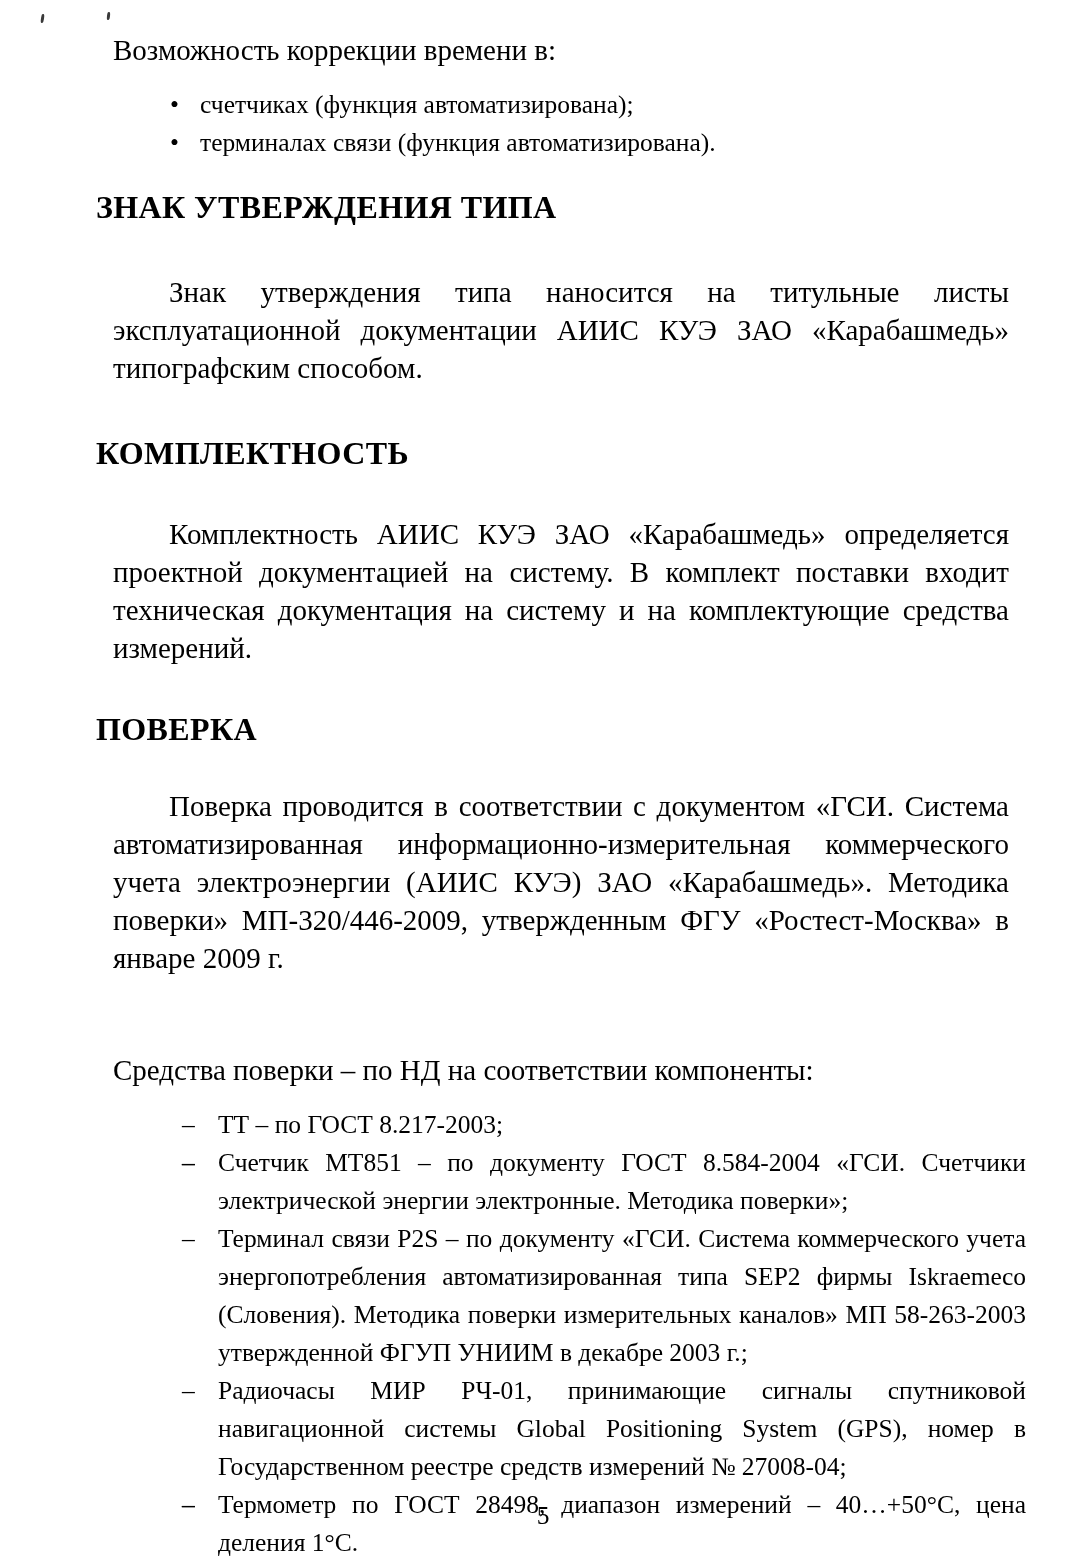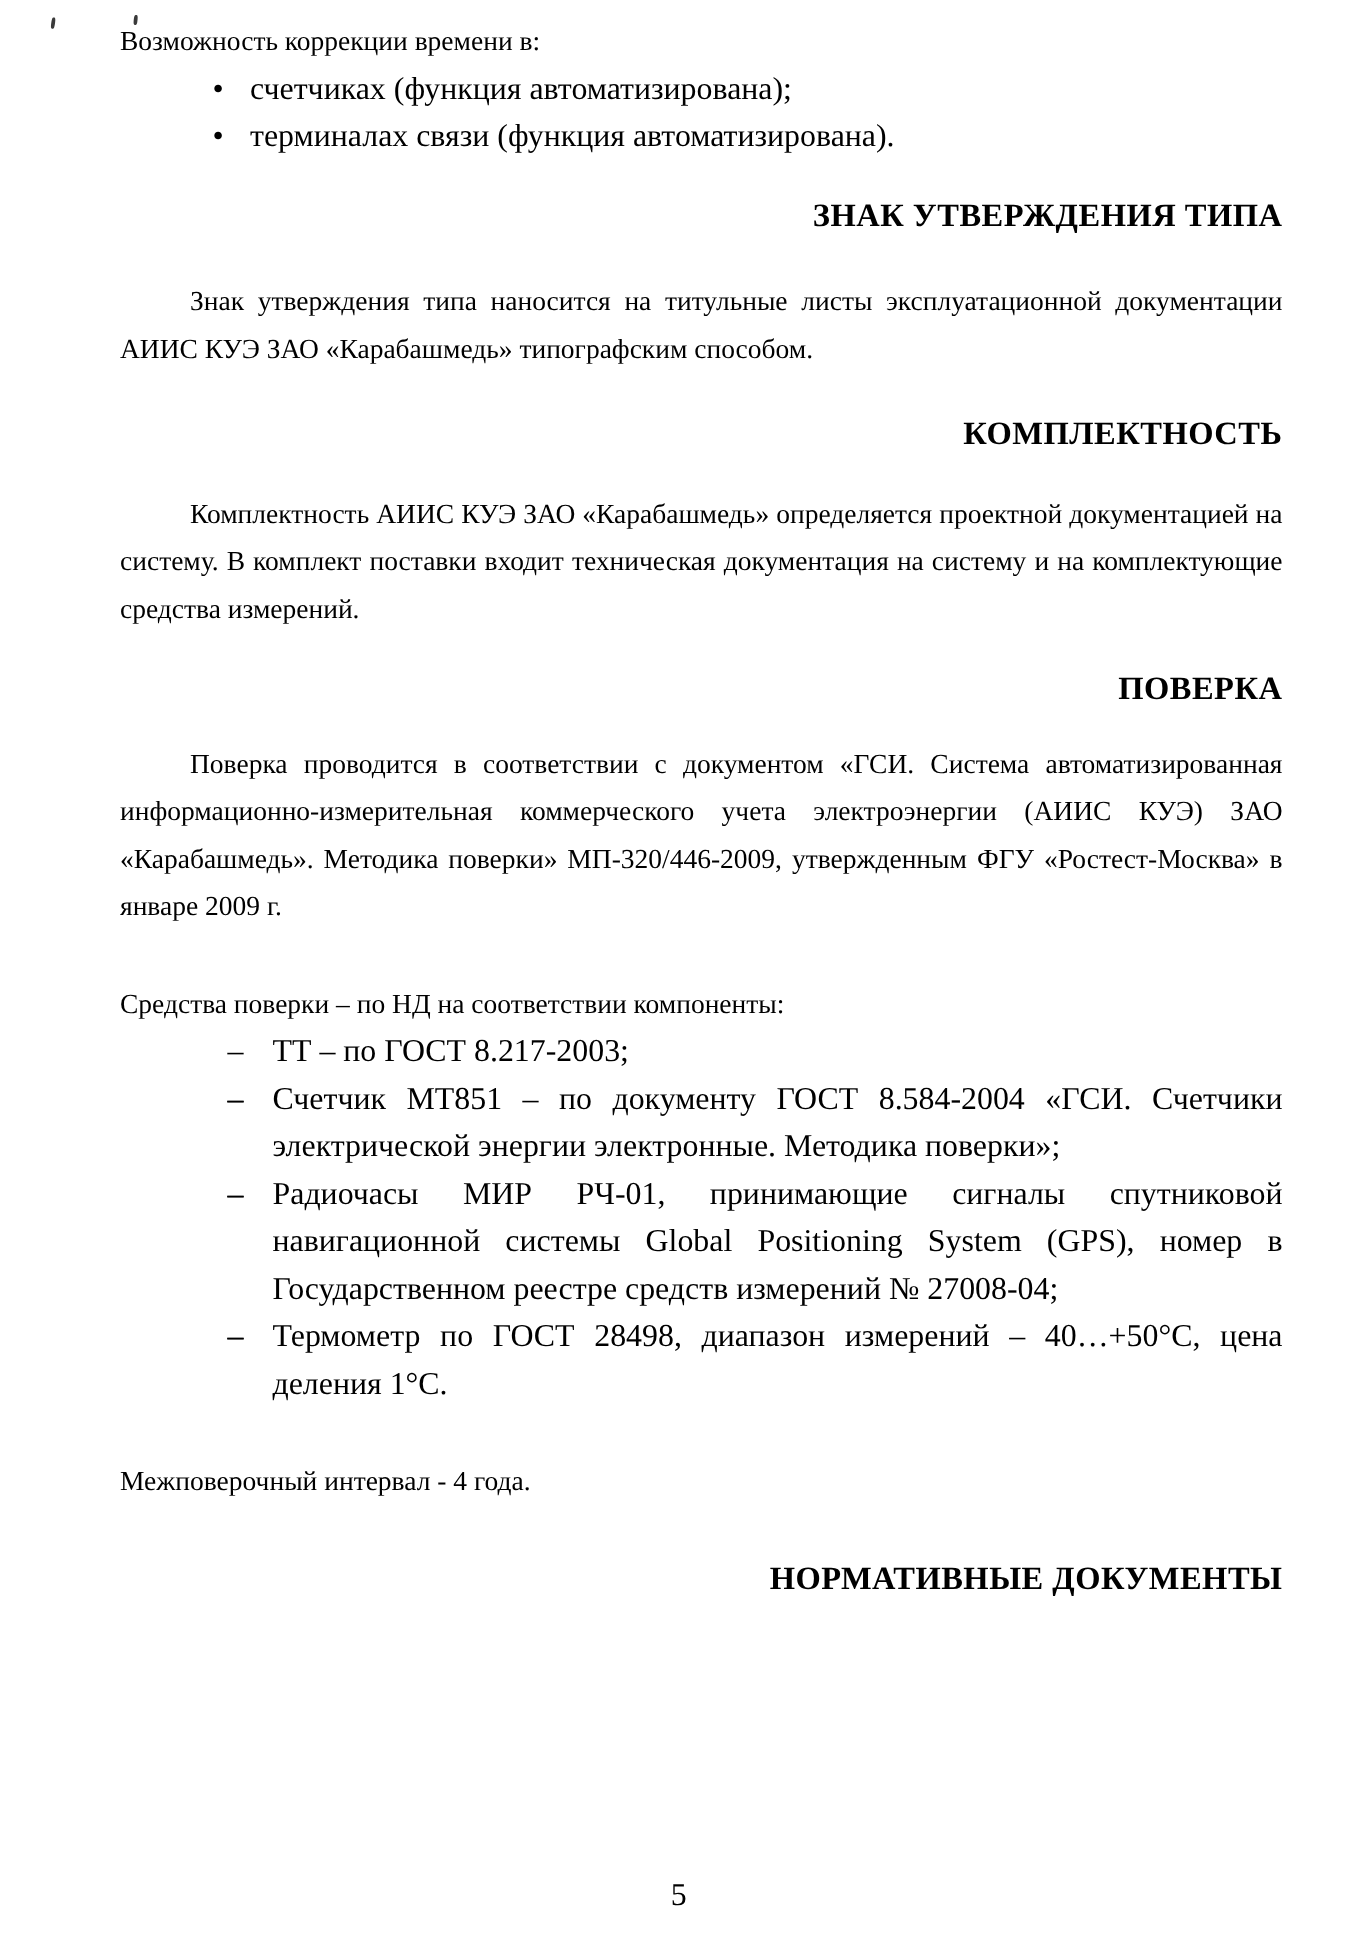--- a/index.html
+++ b/index.html
@@ -29,39 +29,39 @@
   
   .speck {
     position: absolute;
     background: #3a3a3a;
     border-radius: 40%;
   }
   .speck.s1 { left: 41px;  top: 14px; width: 3px; height: 9px; transform: rotate(8deg); }
   .speck.s2 { left: 107px; top: 12px; width: 3px; height: 8px; transform: rotate(6deg); }
 
   p {
-    margin: 0;
-    font-size: 22px;
+    margin: 17px;
+    font-size: 29px;
     line-height: 38px;
     text-align: justify;
     text-justify: inter-word;
   }
   .lead {
     text-indent: 0;
     text-align: left;
   }
   .para {
     text-indent: 56px;
   }
   h2 {
     margin: 0;
-    font-size: 26px;
+    font-size: 32px;
     line-height: 38px;
     font-weight: bold;
-    text-align: right;
+    text-align: left;
     letter-spacing: 0.4px;
   }
   .sp-14 { height: 14px; }
   .sp-22 { height: 22px; }
   .sp-26 { height: 26px; }
   .sp-30 { height: 30px; }
   .sp-40 { height: 40px; }
 
   ul.bullets, ul.dashes {
     margin: 0;
@@ -151,20 +151,21 @@
       </li>
       <li>
         <span class="marker">–</span>
       </li>
       <li>
         <span class="marker">–</span>
         <span>Счетчик МТ851 – по документу ГОСТ 8.584-2004 «ГСИ. Счетчики электрической энергии электронные. Методика поверки»;</span>
       </li>
       <li>
         <span class="marker">–</span>
+        <span>Терминал связи P2S – по документу «ГСИ. Система коммерческого учета энергопотребления автоматизированная типа SEP2 фирмы Iskraemeco (Словения). Методика поверки измерительных каналов» МП 58-263-2003 утвержденной ФГУП УНИИМ в декабре 2003 г.;</span>
       </li>
       <li>
         <span class="marker">–</span>
         <span>Радиочасы МИР РЧ-01, принимающие сигналы спутниковой навигационной системы Global Positioning System (GPS), номер в Государственном реестре средств измерений № 27008-04;</span>
       </li>
       <li>
         <span class="marker">–</span>
       </li>
       <li>
         <span class="marker">–</span>

